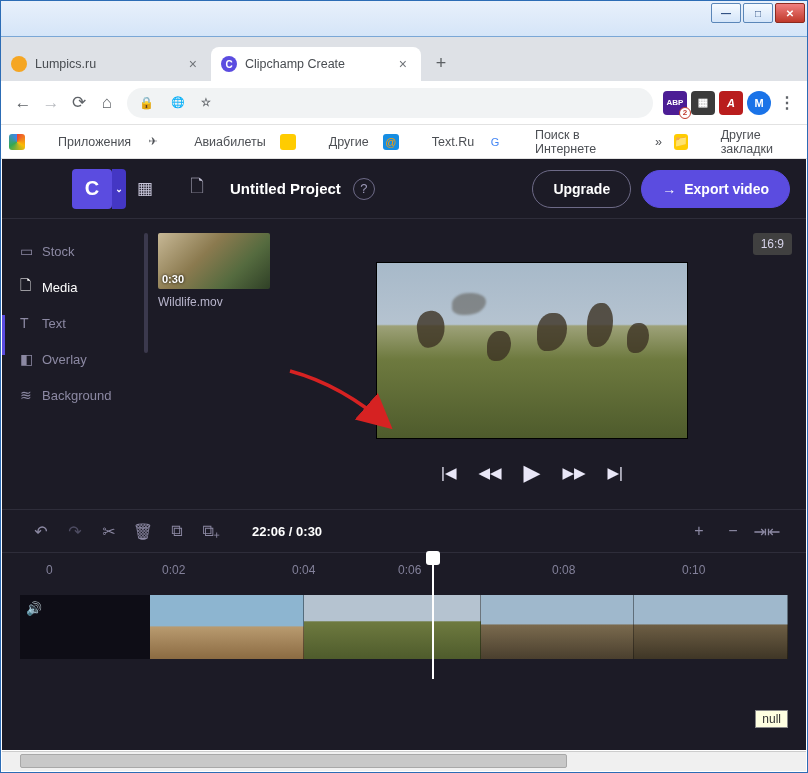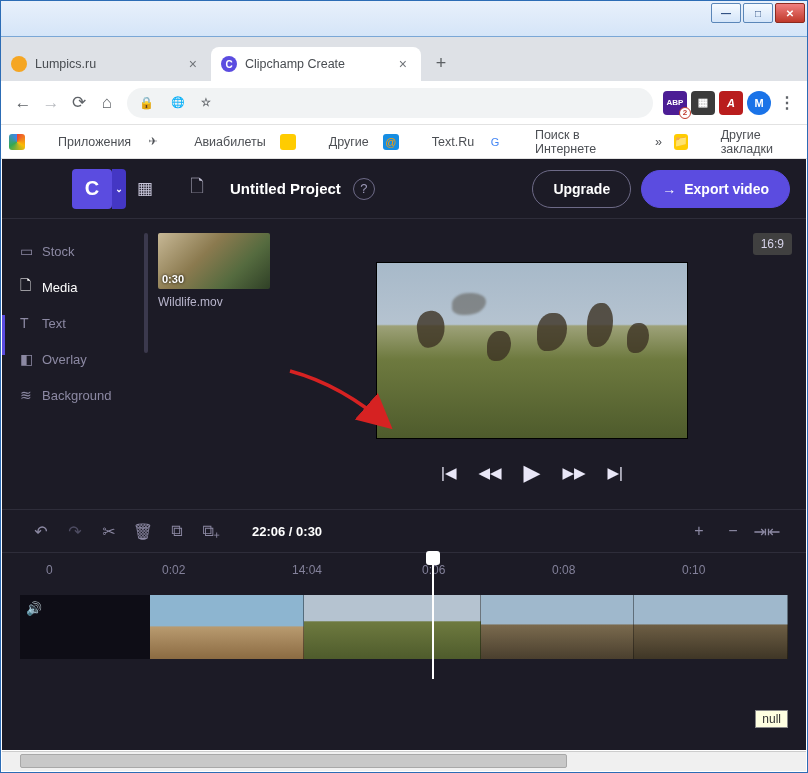--- a/index.html
+++ b/index.html
@@ -275,22 +275,22 @@
       <div class="tl-right">
         <span class="tl-tool">+</span>
         <span class="tl-tool">−</span>
         <span class="tl-tool">⇥⇤</span>
       </div>
     </div>
 
     <div class="ruler">
       <span class="ruler-label" style="left:44px">0</span>
       <span class="ruler-label" style="left:160px">0:02</span>
-      <span class="ruler-label" style="left:290px">14:04</span>
-      <span class="ruler-label" style="left:420px">0:06</span>
+      <span class="ruler-label" style="left:290px">0:04</span>
+      <span class="ruler-label" style="left:396px">0:06</span>
       <span class="ruler-label" style="left:550px">0:08</span>
       <span class="ruler-label" style="left:680px">0:10</span>
       <div class="playhead" style="left:430px"></div>
     </div>
 
     <div class="track">
       <div class="audio-head">
           <span>🔊</span>
         </div>
       <div class="clip">

